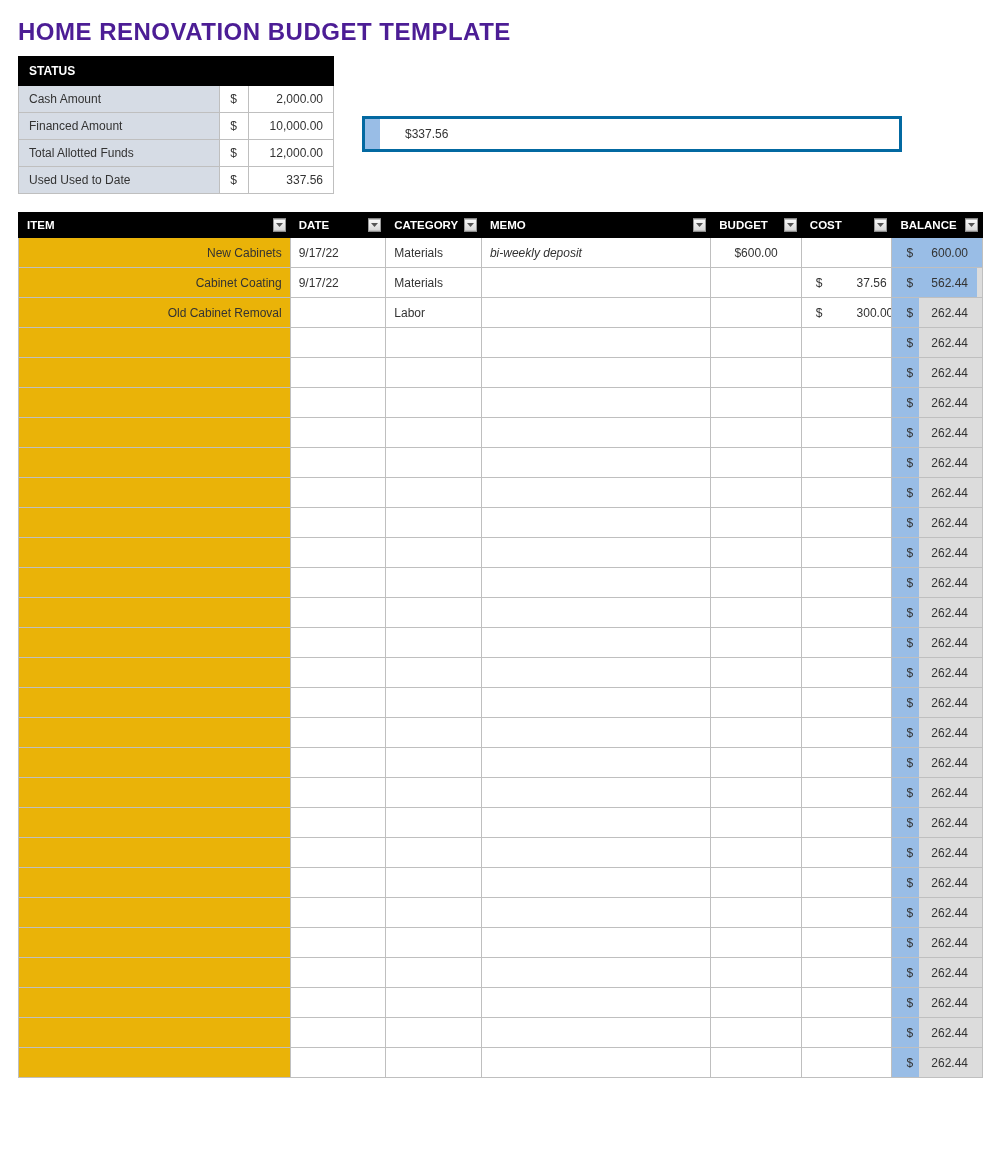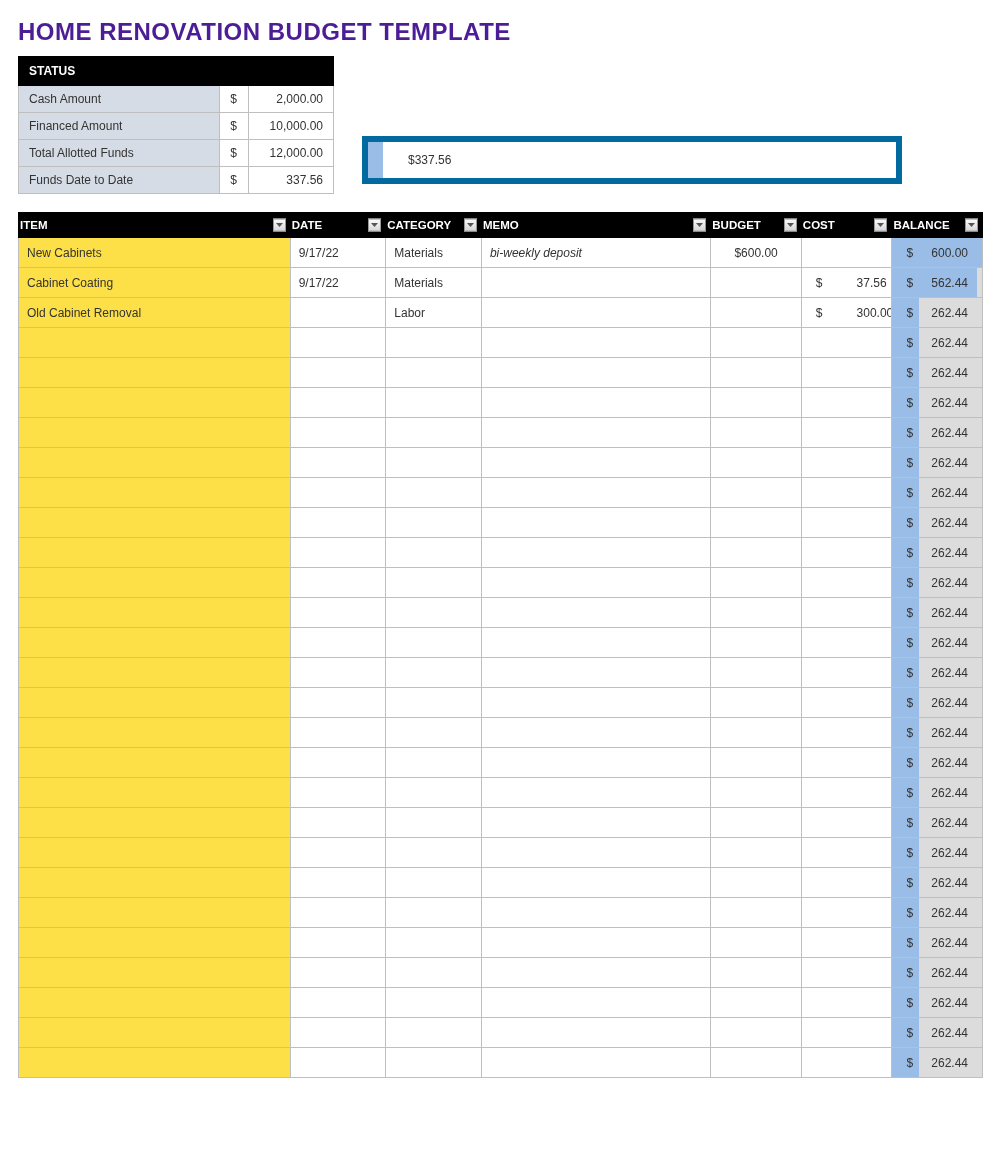--- a/index.html
+++ b/index.html
@@ -40,24 +40,24 @@
     padding: 6px 10px;
     font-size: 12px;
   }
   table.status td.lbl { background: #d6dce5; width: 270px; }
   table.status td.cur { width: 30px; text-align: left; }
   table.status td.num { text-align: right; width: 90px; }
   table.status tr.bold td.cur, table.status tr.bold td.num { font-weight: bold; }
 
   
   .progress-box {
-    border: 6px solid #0369a1;
-    height: 48px;
+    border: 3px solid #0369a1;
+    height: 36px;
     width: 540px;
-    margin-top: 80px;
+    margin-top: 60px;
     position: relative;
     display: flex;
     align-items: center;
   }
   .progress-bar {
     background: #99bde6;
     height: 100%;
   }
   .progress-text {
     position: absolute;
@@ -72,21 +72,21 @@
     width: 965px;
     margin-top: 18px;
     table-layout: fixed;
   }
   table.ledger th {
     background: #000;
     color: #fff;
     text-align: left;
     font-weight: bold;
     font-size: 11.5px;
-    padding: 6px 1px;
+    padding: 6px 8px;
     border: 1px solid #000;
     position: relative;
     vertical-align: middle;
   }
   table.ledger th .filter {
     position: absolute;
     right: 4px;
     top: 50%;
     transform: translateY(-50%);
     width: 13px; height: 13px;
@@ -104,21 +104,21 @@
     overflow: hidden;
   }
   col.c-item    { width: 270px; }
   col.c-date    { width: 95px; }
   col.c-cat     { width: 95px; }
   col.c-memo    { width: 228px; }
   col.c-budget  { width: 90px; }
   col.c-cost    { width: 90px; }
   col.c-balance { width: 90px; }
 
-  td.item-cell   { background: #fde047; }
+  td.item-cell   { background: #eab308; text-align: right; }
   td.memo-cell   { font-style: italic; }
   td.budget-cell { text-align: center; }
   td.cost-cell   { }
   td.balance-cell{ background: #dcdcdc; position: relative; padding: 0; }
 
   .money { display: flex; justify-content: space-between; padding: 0 6px; align-items: center; height: 100%; }
   .money .cur { }
   .money .val { text-align: right; margin-left: 34px; }
 
   .balance-inner {
@@ -152,21 +152,21 @@
           <td class="lbl">Financed Amount</td>
           <td class="cur">$</td>
           <td class="num">10,000.00</td>
         </tr>
         <tr>
           <td class="lbl">Total Allotted Funds</td>
           <td class="cur">$</td>
           <td class="num">12,000.00</td>
         </tr>
         <tr>
-          <td class="lbl">Funds Date to Date</td>
+          <td class="lbl">Used Used to Date</td>
           <td class="cur">$</td>
           <td class="num">337.56</td>
         </tr>
       </tbody>
   </table>
 
   <div class="progress-box">
     <div class="progress-bar" id="progress-bar" style="width: 2.8%;"></div>
     <span class="progress-text">$337.56</span>
   </div>

